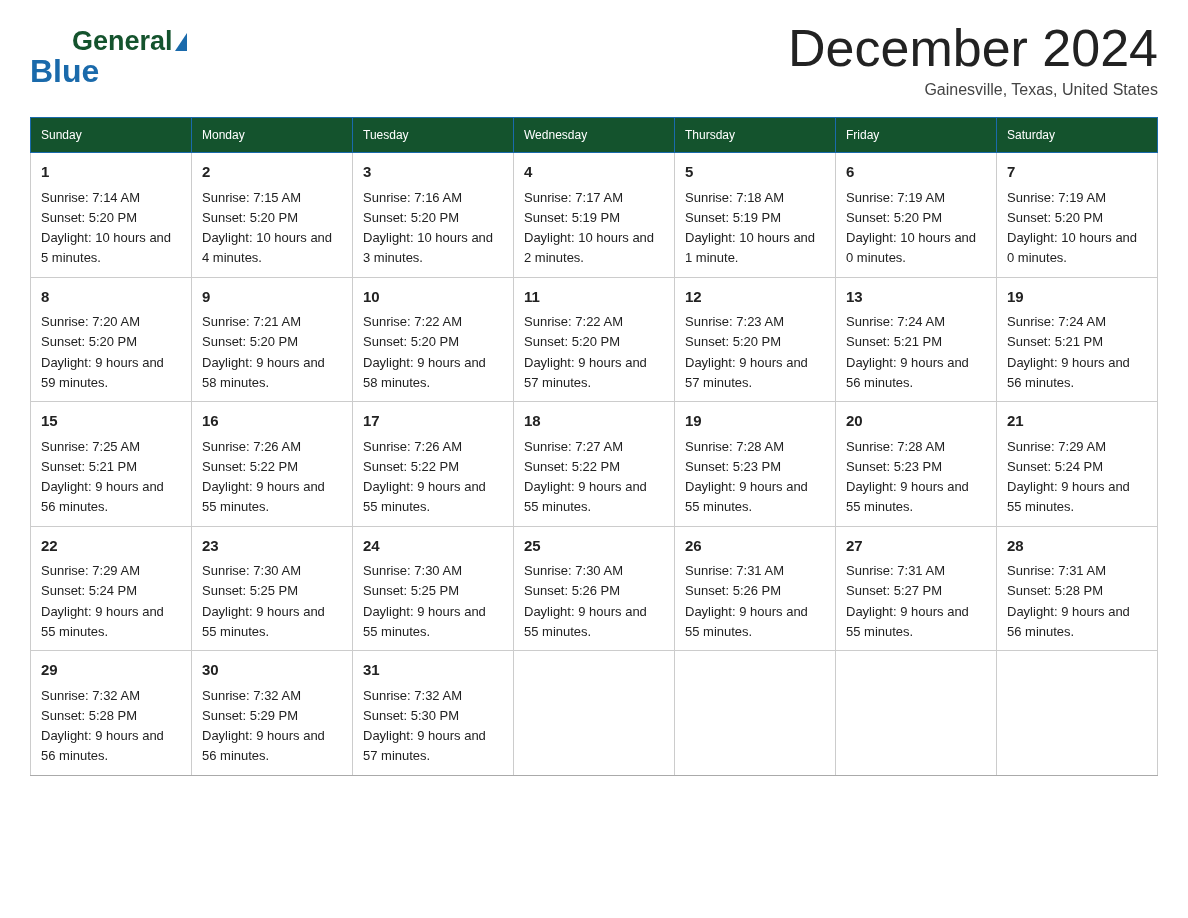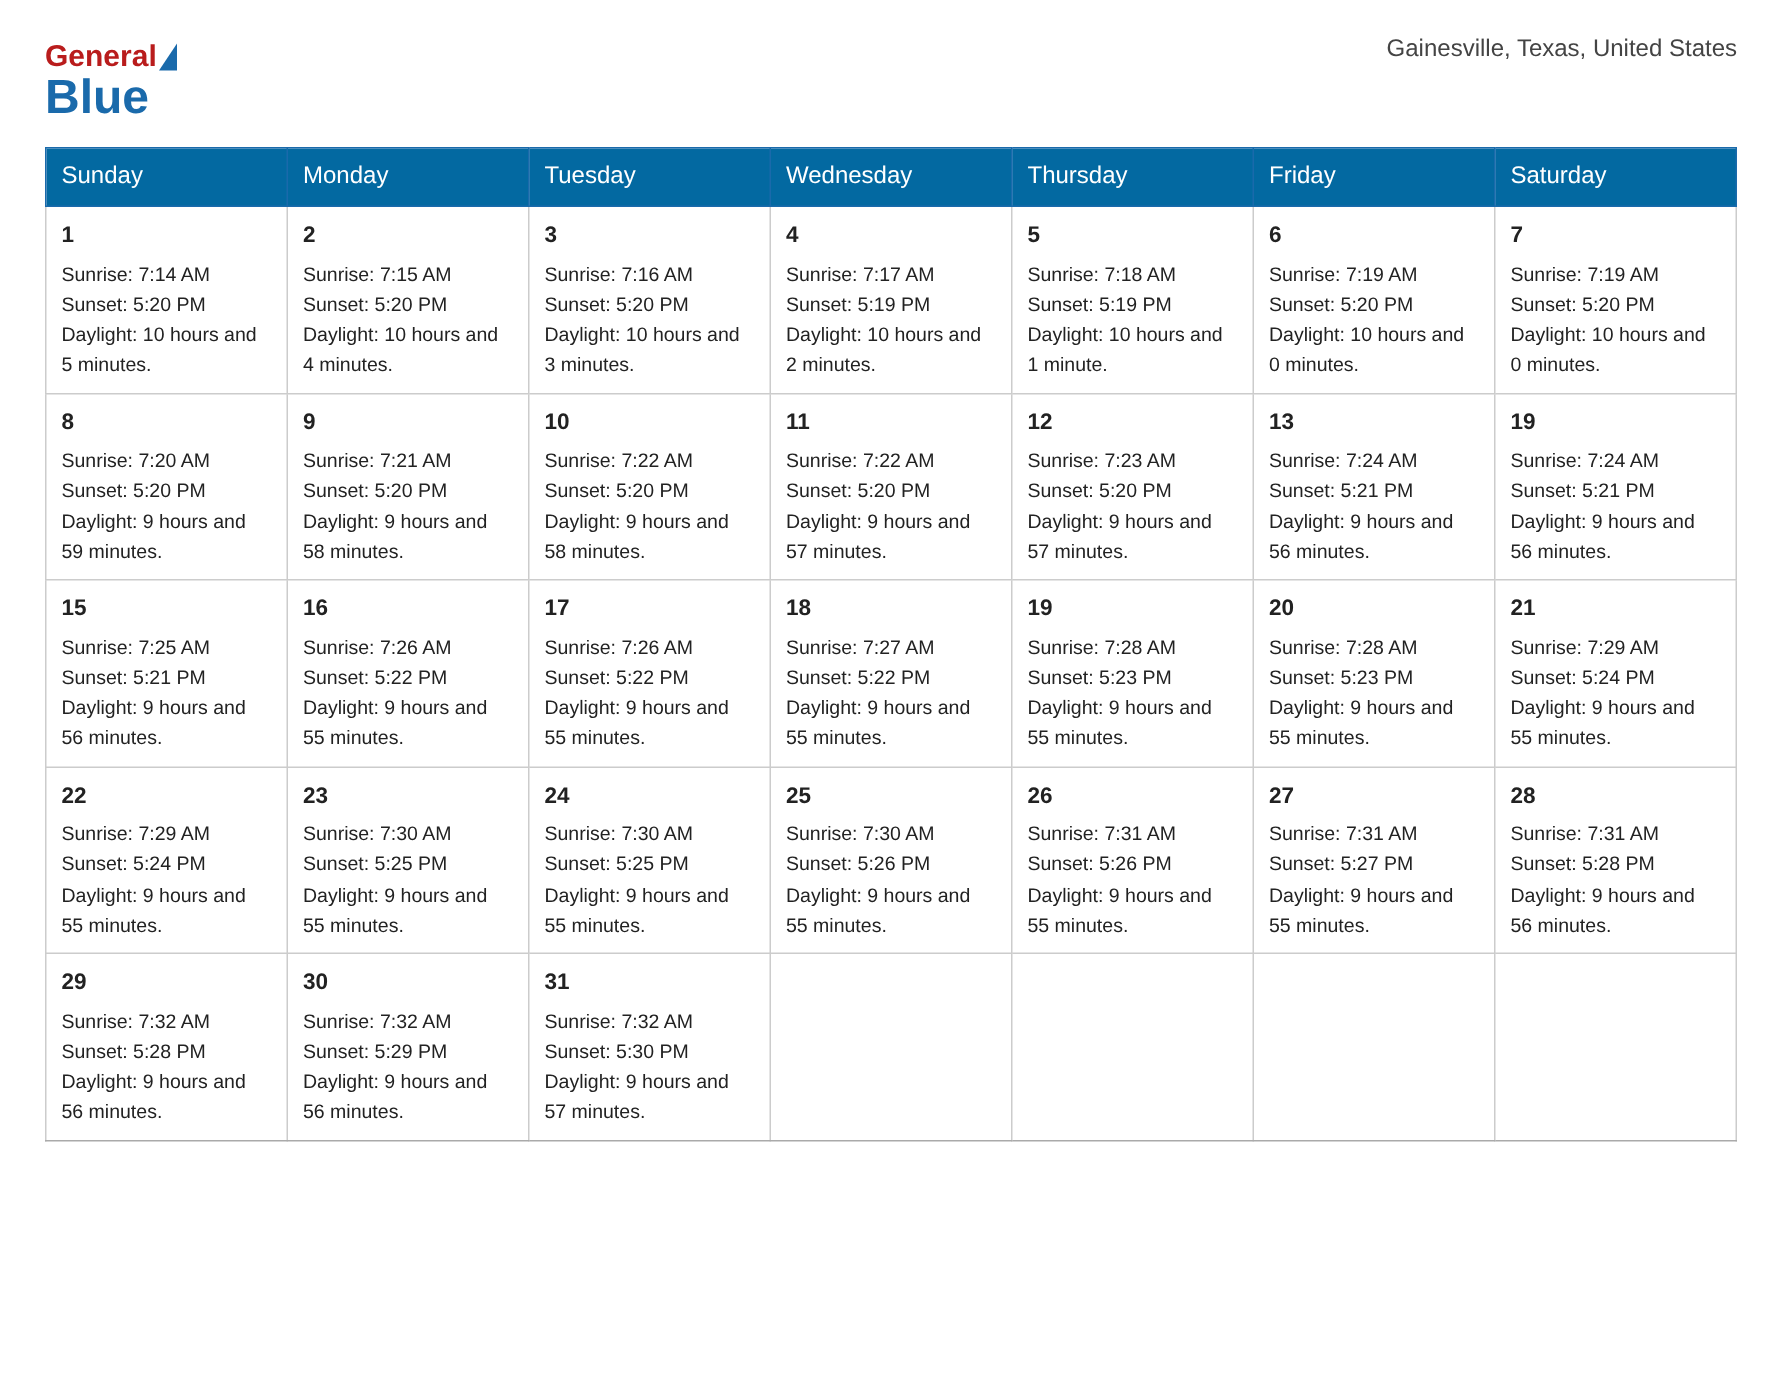--- a/index.html
+++ b/index.html
@@ -16,24 +16,25 @@
       align-items: flex-start;
       margin-bottom: 18px;
     }
     .logo {
       display: flex;
       flex-direction: column;
       align-items: flex-start;
       padding-top: 8px;
     }
     .logo-text-general {
-      font-size: 20px;
+      font-size: 27px;
       font-weight: bold;
-      color: #b91c1c;
+      color: #14532d;
       line-height: 1;
+      margin-left: 42px;
     }
     .logo-text-blue {
       font-size: 32px;
       font-weight: bold;
       color: #1a6aab;
       line-height: 1;
     }
     .logo-triangle {
       display: inline-block;
       width: 0;
@@ -60,23 +61,23 @@
       font-size: 16px;
       color: #444;
       margin-top: 4px;
     }
     .calendar-table {
       width: 100%;
       border-collapse: collapse;
       border: 1px solid #aaa;
     }
     .calendar-table th {
-      background-color: #0369a1;
+      background-color: #14532d;
       color: #fff;
-      font-size: 16px;
+      font-size: 12px;
       font-weight: normal;
       padding: 10px 10px;
       text-align: left;
       border: 1px solid #1a6aab;
     }
     .calendar-table td {
       vertical-align: top;
       padding: 8px 10px;
       border: 1px solid #ccc;
       width: calc(100% / 7);
@@ -108,20 +109,21 @@
 
 <div class="header-area">
   <div class="logo">
     <div class="logo-top-row">
       <span class="logo-text-general">General</span>
       <span class="logo-triangle"></span>
     </div>
     <span class="logo-text-blue">Blue</span>
   </div>
   <div class="title-area">
+    <div class="month-title">December 2024</div>
     <div class="location-title">Gainesville, Texas, United States</div>
   </div>
 </div>
 
 <table class="calendar-table">
   <thead>
     <tr>
     <th>Sunday</th>
         <th>Monday</th>
         <th>Tuesday</th>

